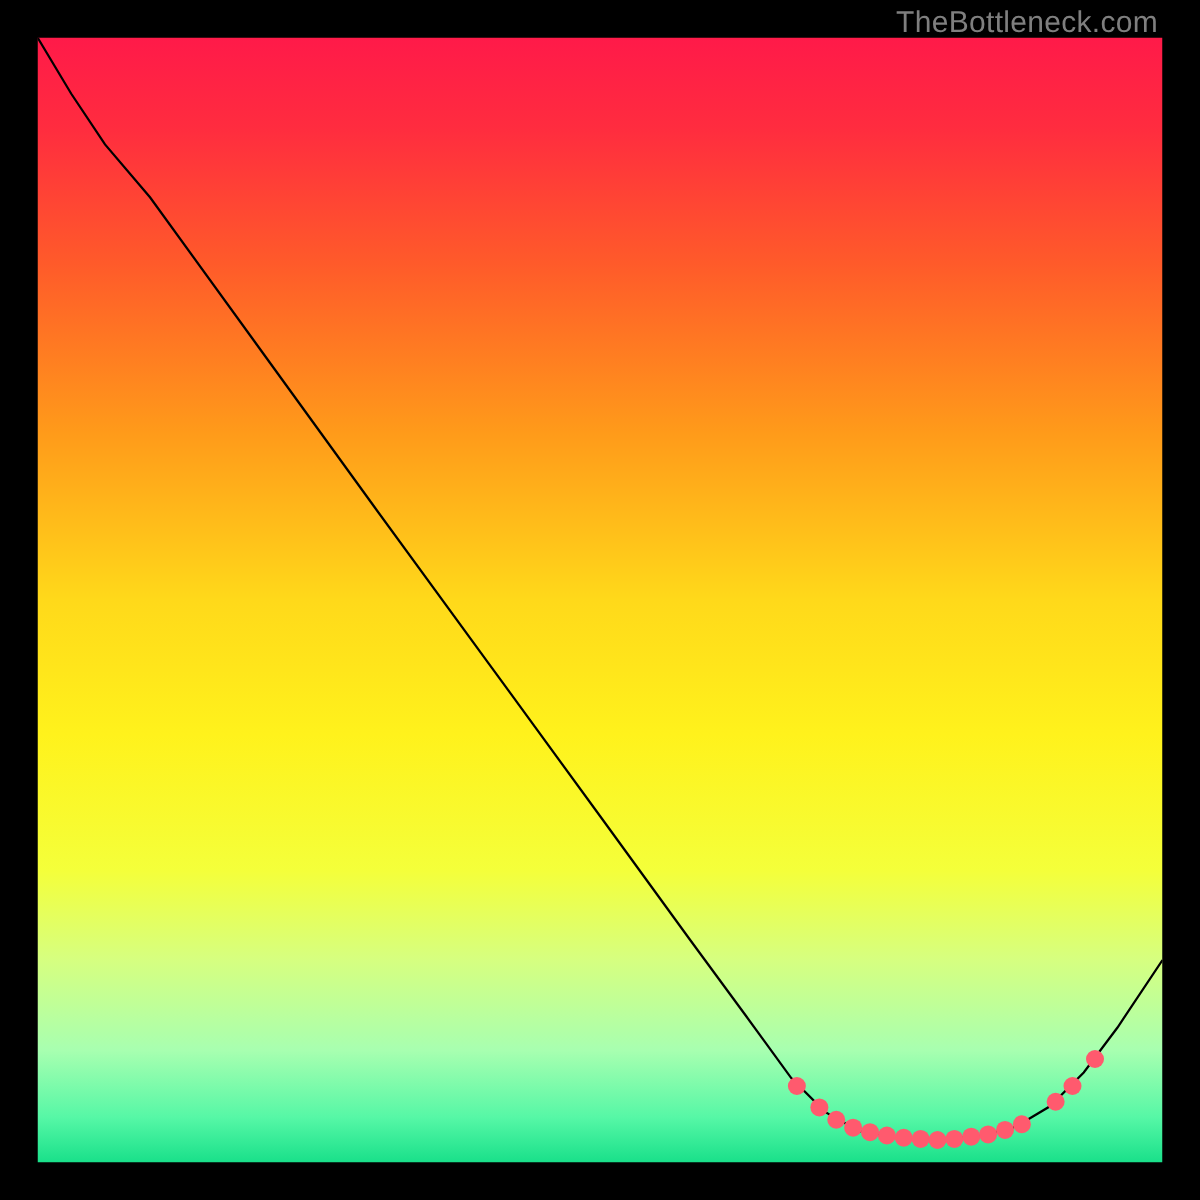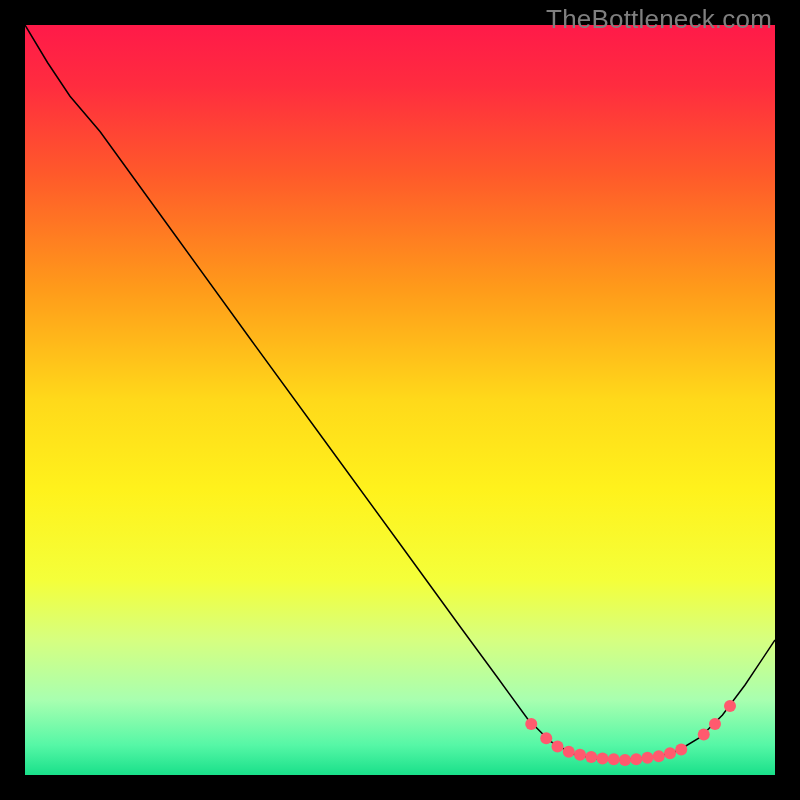--- a/index.html
+++ b/index.html
@@ -22,21 +22,21 @@
     left: 25px;
     top: 25px;
     width: 750px;
     height: 750px;
   }
   .attribution {
     position: absolute;
     top: 4px;
     right: 28px;
     color: #7f7f7f;
-    font-size: 26px;
+    font-size: 20px;
     font-weight: 500;
     letter-spacing: 0.2px;
     text-align: center;
   }
   svg { display: block; }
 </style>
 </head>
 <body>
 
 <div class="frame">

